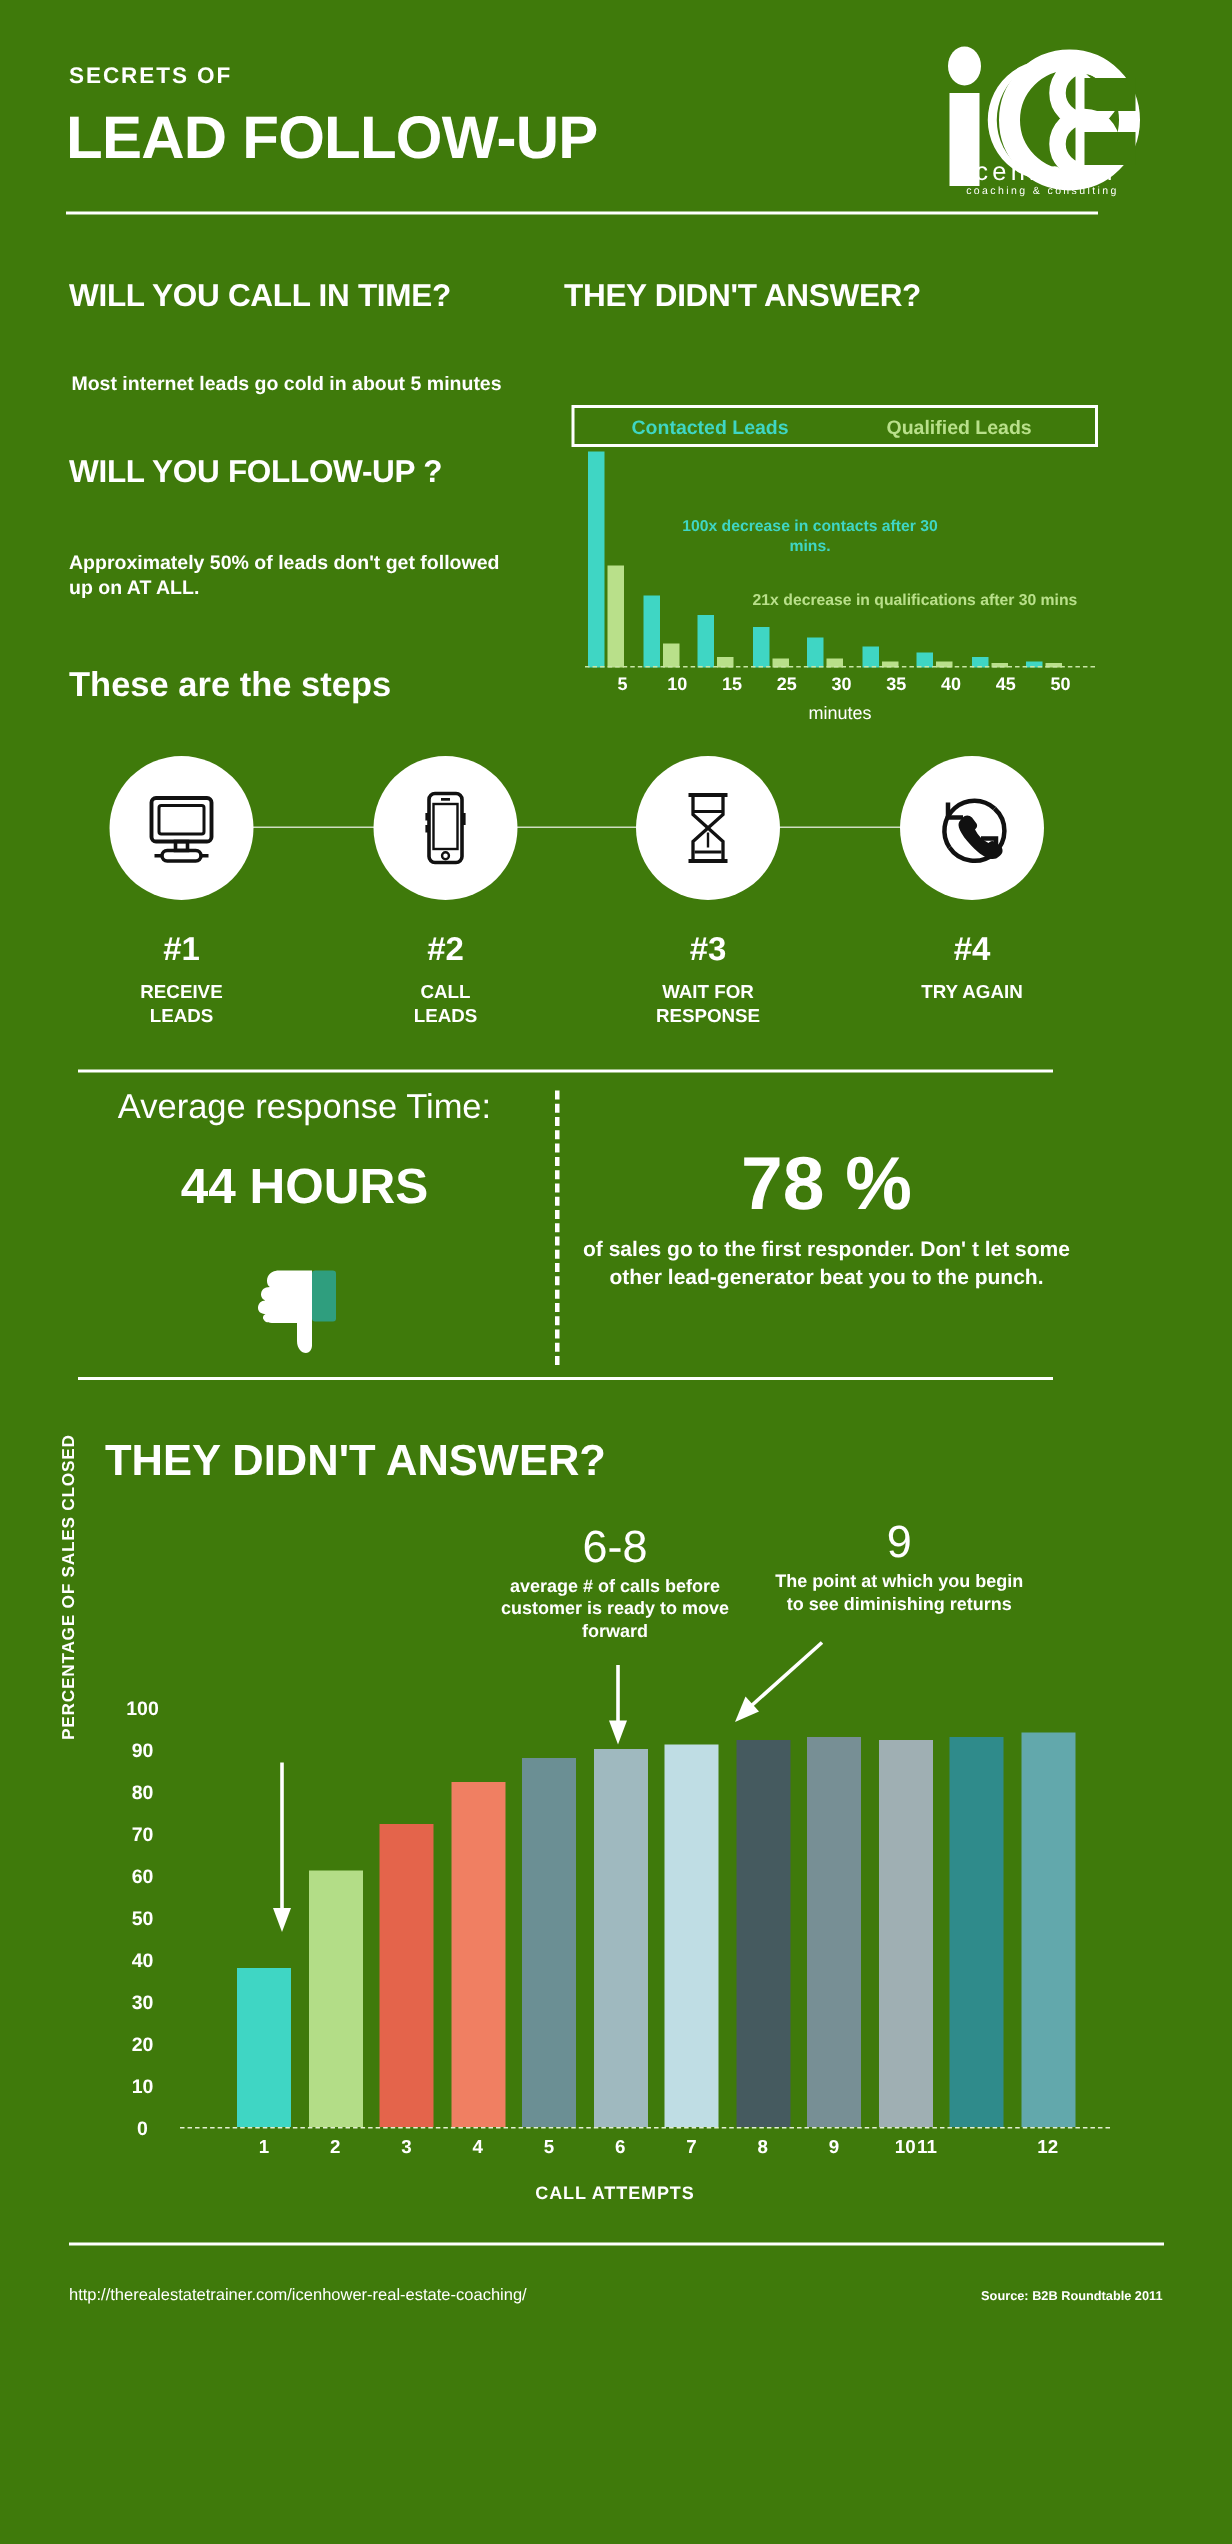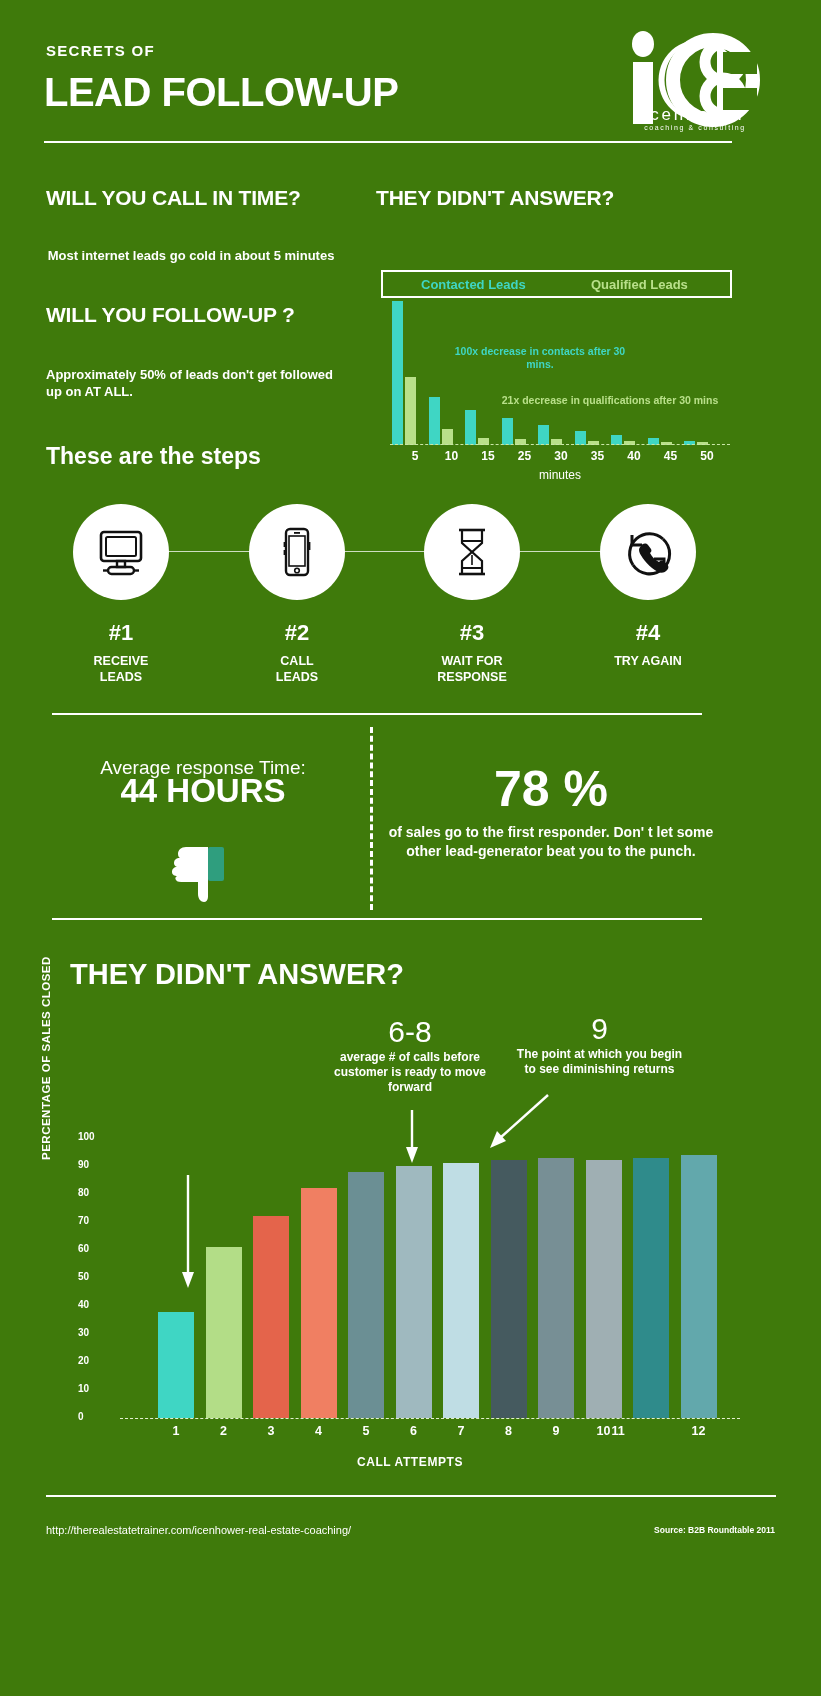--- a/index.html
+++ b/index.html
@@ -115,22 +115,22 @@
   }
   .rule-bot {
     position:absolute; left:52px; top:918px; width:650px; height:2px;
     background:#ffffff;
   }
   .v-divider {
     position:absolute; left:370px; top:727px; width:0; height:183px;
     border-left:3px dashed #ffffff;
   }
   .avg-label {
-    position:absolute; left:48px; top:757px; width:310px;
-    text-align:center; font-size:19px;
+    position:absolute; left:48px; top:724px; width:310px;
+    text-align:center; font-size:23px;
   }
   .avg-value {
     position:absolute; left:48px; top:772px; width:310px;
     text-align:center; font-size:33px; font-weight:bold;
   }
   .thumb { position:absolute; left:172px; top:845px; width:62px; height:58px; }
   .pct-value {
     position:absolute; left:386px; top:760px; width:330px;
     text-align:center; font-size:50px; font-weight:bold;
   }
@@ -153,22 +153,22 @@
   #ann3 { left:512px; top:1012px; width:175px; }
 
   
   .mc-ylabel {
     position:absolute; left:40px; top:1160px;
     transform:rotate(-90deg); transform-origin:left top;
     font-size:11.5px; font-weight:bold; letter-spacing:0.5px;
     width:250px;
   }
   .mc-ytick {
-    position:absolute; width:34px; text-align:left;
-    font-size:10px; font-weight:bold;
+    position:absolute; width:34px; text-align:center;
+    font-size:13px; font-weight:bold;
   }
   .mc-baseline {
     position:absolute; left:120px; top:1418px; width:620px; height:0;
     border-top:1px dashed #e4f0d2;
   }
   .mc-bar { position:absolute; bottom:0; }
   .mc-xtick {
     position:absolute; top:1424px; width:40px; text-align:center;
     font-size:12.5px; font-weight:bold;
   }

